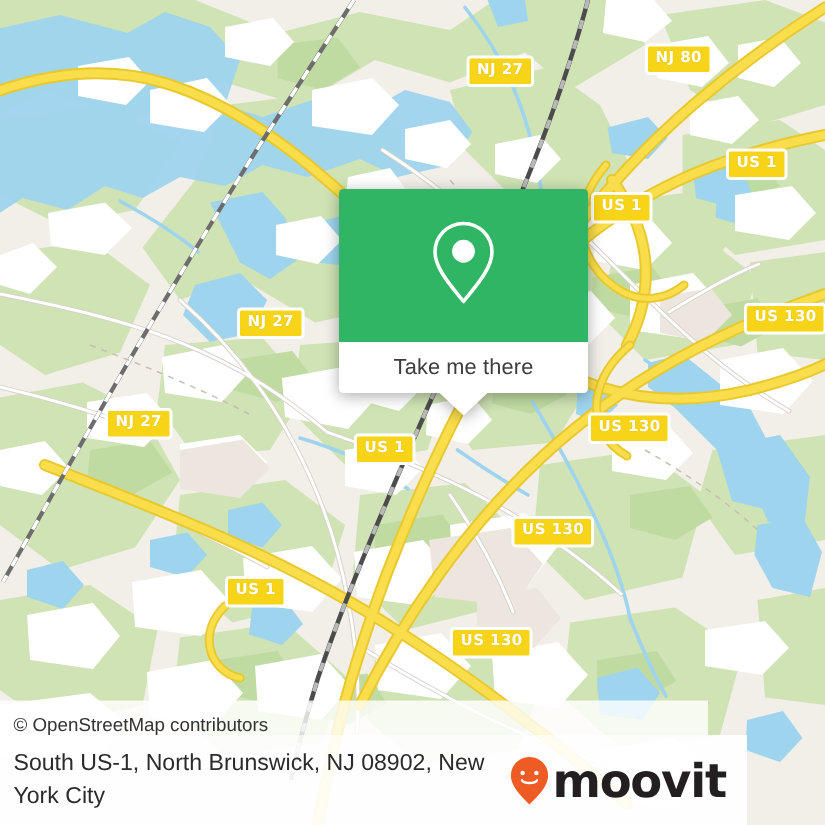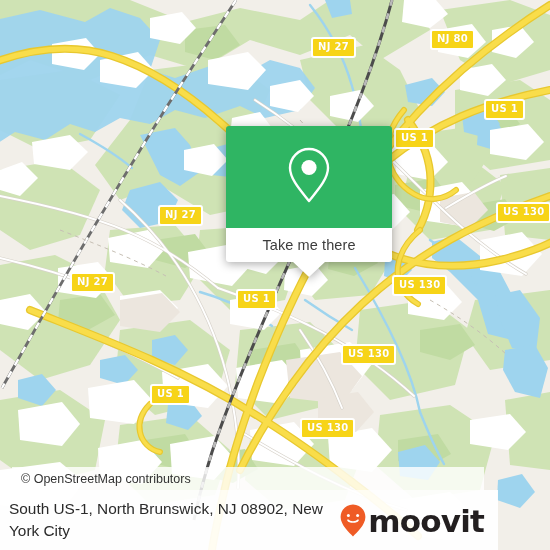--- a/index.html
+++ b/index.html
@@ -81,25 +81,25 @@
     bottom: -15px;
     width: 0; height: 0;
     border-left: 17px solid transparent;
     border-right: 17px solid transparent;
     border-top: 16px solid #ffffff;
   }
 
   
   #attribution-bar {
     position: absolute;
-    left: 12px; top: 467px;
+    left: 0; top: 467px;
     width: 472px; height: 23px;
     background: rgba(255,255,255,0.80);
     display: flex;
-    align-items: center;
+    align-items: flex-end;
     z-index: 12;
   }
   #attribution-text {
     font-size: 12.5px;
     color: #333333;
     padding-left: 9px;
     font-family: "Liberation Sans", sans-serif;
   }
 
   

